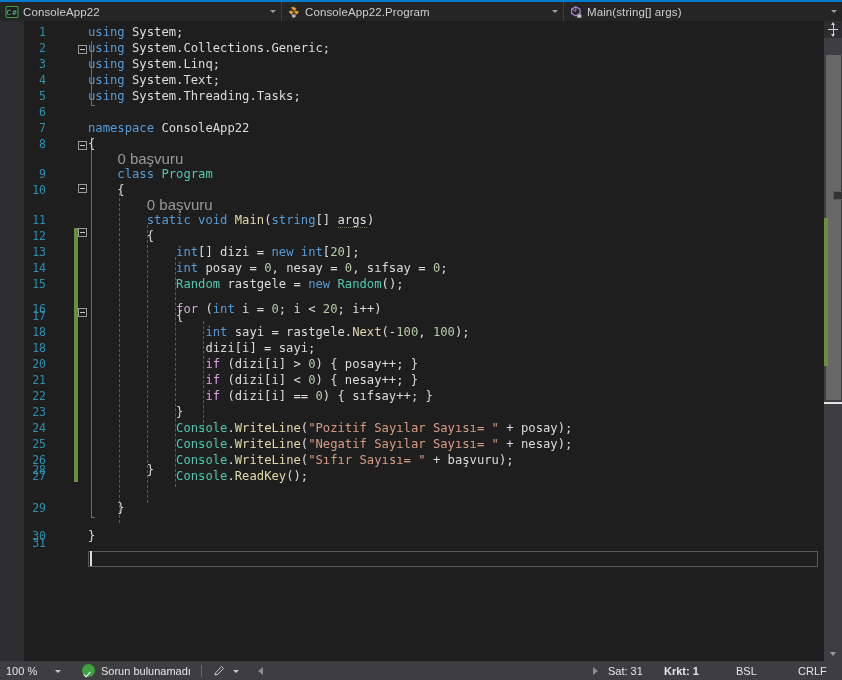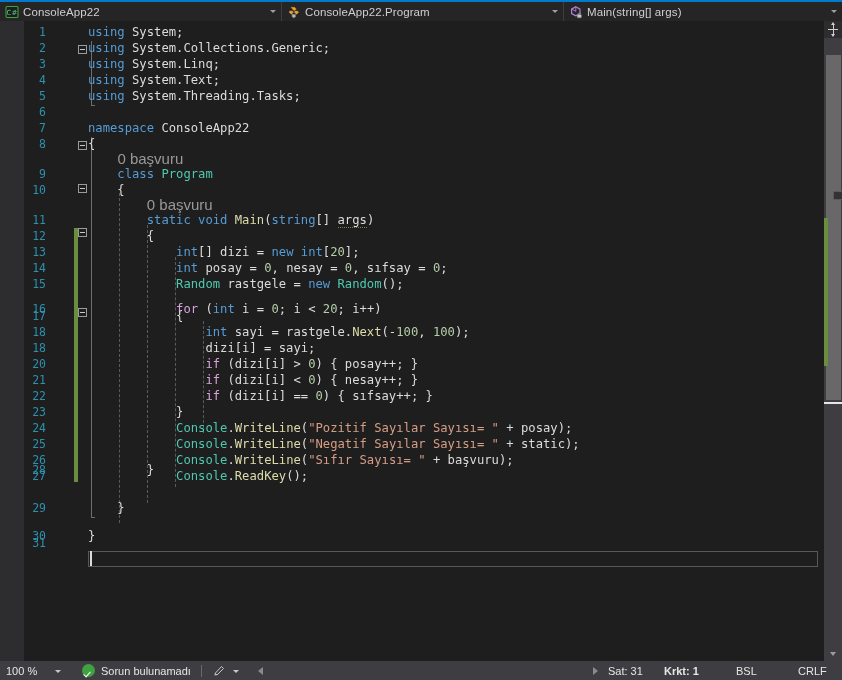--- a/index.html
+++ b/index.html
@@ -277,21 +277,21 @@
         <div class="line" style="top: 383px;">
           <span class="lnum">23</span>
           <span class="code"><span class="pln">            }</span></span>
         </div>
         <div class="line" style="top: 399px;">
           <span class="lnum">24</span>
           <span class="code"><span class="pln">            </span><span class="type">Console</span><span class="pln">.</span><span class="meth">WriteLine</span><span class="pln">(</span><span class="str">"Pozitif Sayılar Sayısı= "</span><span class="pln"> + posay);</span></span>
         </div>
         <div class="line" style="top: 415px;">
           <span class="lnum">25</span>
-          <span class="code"><span class="pln">            </span><span class="type">Console</span><span class="pln">.</span><span class="meth">WriteLine</span><span class="pln">(</span><span class="str">"Negatif Sayılar Sayısı= "</span><span class="pln"> + static);</span></span>
+          <span class="code"><span class="pln">            </span><span class="type">Console</span><span class="pln">.</span><span class="meth">WriteLine</span><span class="pln">(</span><span class="str">"Negatif Sayılar Sayısı= "</span><span class="pln"> + nesay);</span></span>
         </div>
         <div class="line" style="top: 431px;">
           <span class="lnum">26</span>
           <span class="code"><span class="pln">            </span><span class="type">Console</span><span class="pln">.</span><span class="meth">WriteLine</span><span class="pln">(</span><span class="str">"Sıfır Sayısı= "</span><span class="pln"> + başvuru);</span></span>
         </div>
         <div class="line" style="top: 447px;">
           <span class="lnum">27</span>
           <span class="code"><span class="pln">            </span><span class="type">Console</span><span class="pln">.</span><span class="meth">ReadKey</span><span class="pln">();</span></span>
         </div>
         <div class="line" style="top: 441px;">

